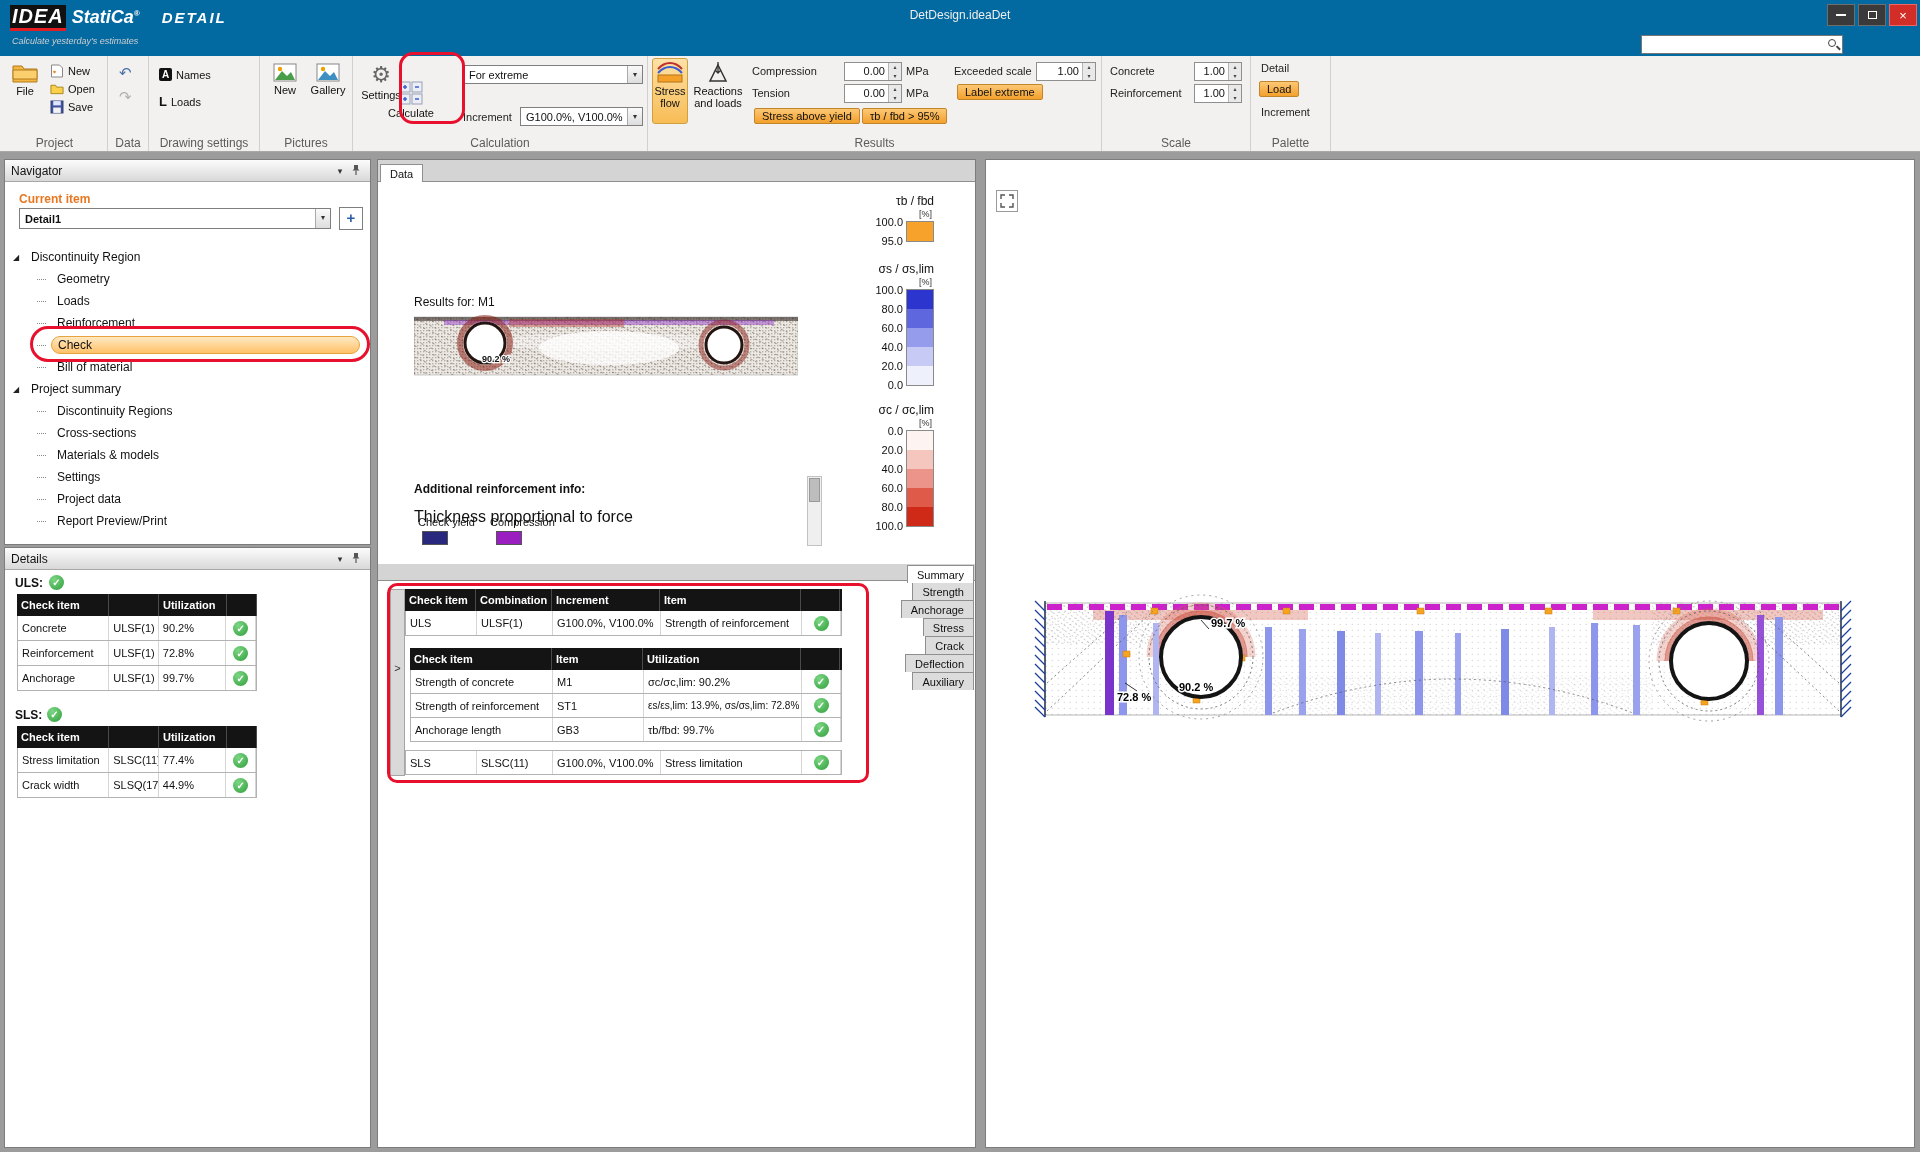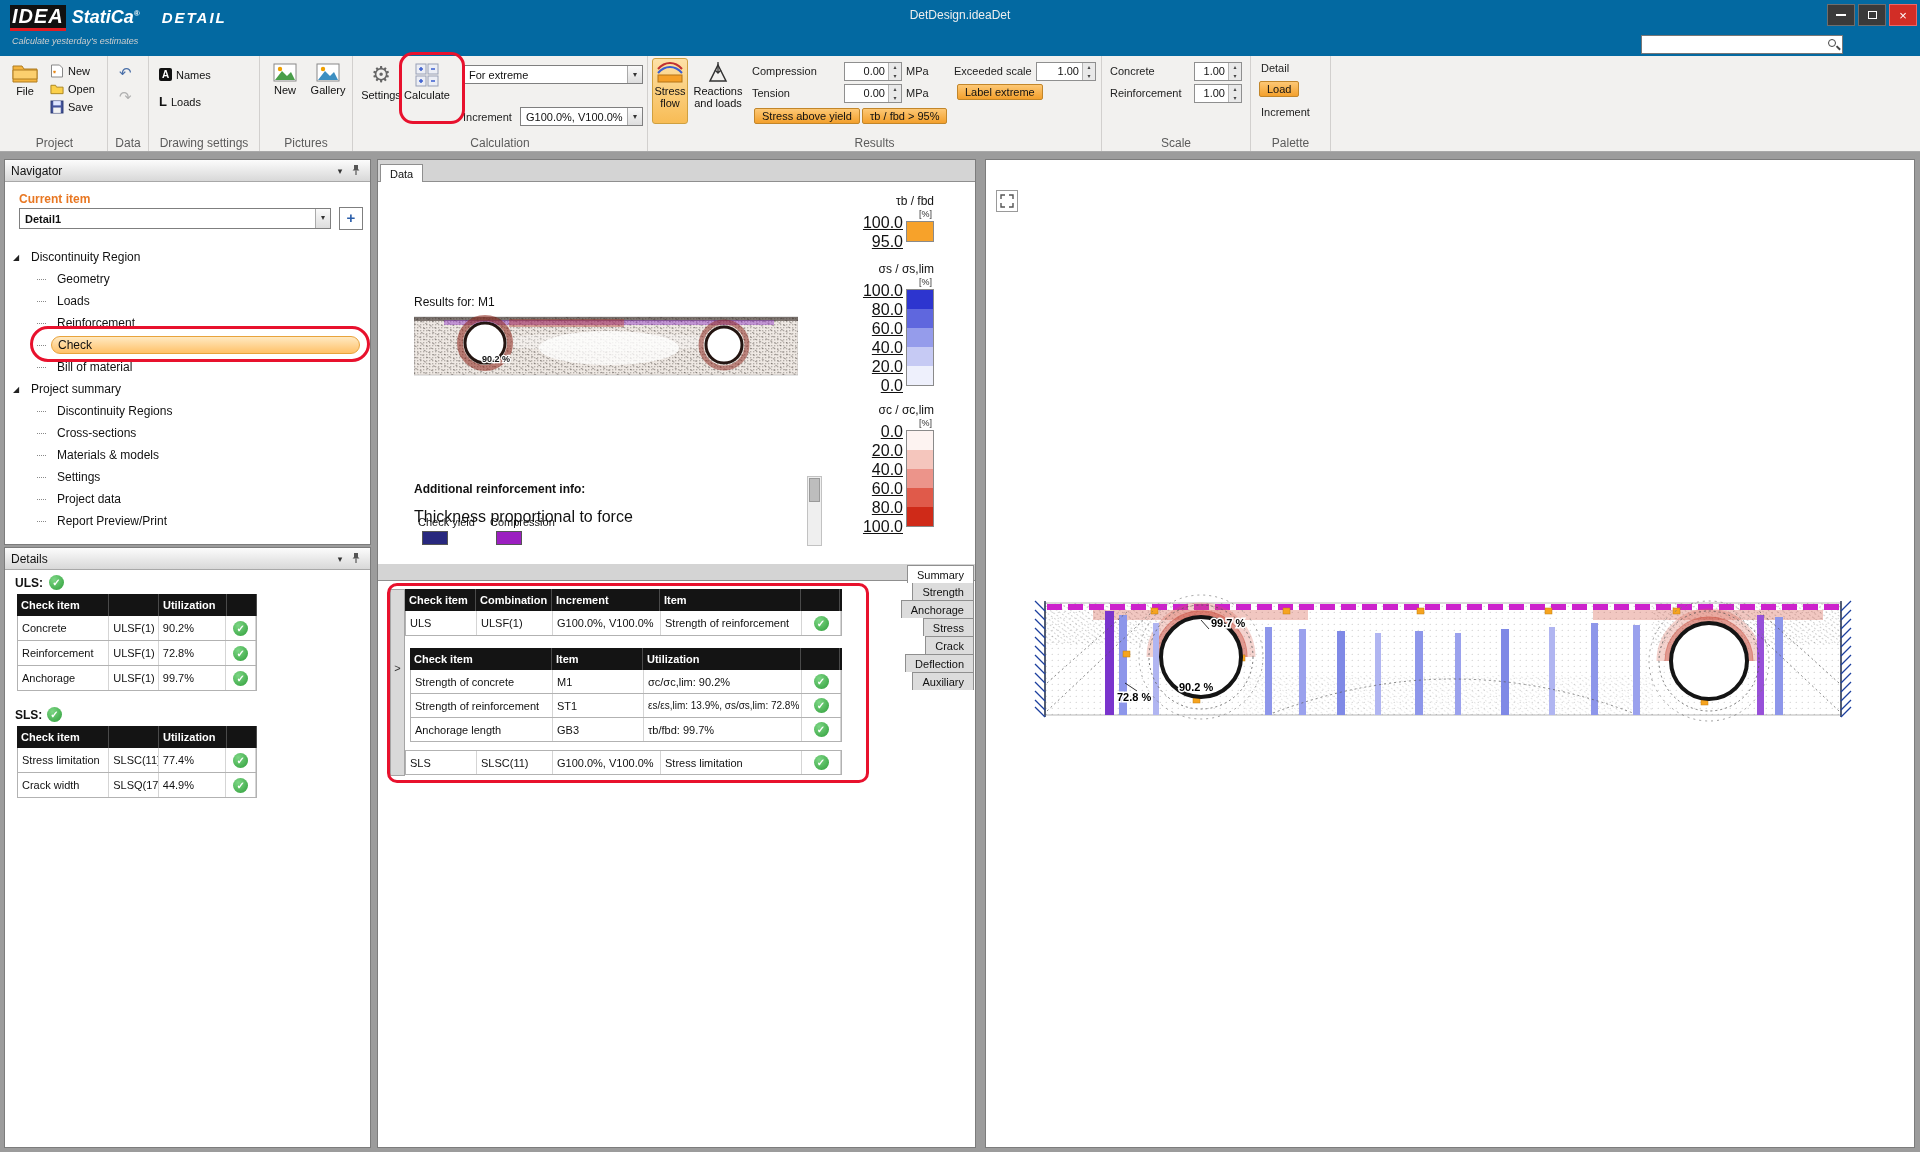--- a/index.html
+++ b/index.html
@@ -72,21 +72,21 @@
   .ic{justify-content:center;}
   .sumtbl{position:absolute;}
   .seclabel{position:absolute;font-weight:bold;font-size:12px;}
 
   
   .legend{position:absolute;width:100px;display:flex;flex-direction:column;align-items:flex-end;}
   .lg-title{font-size:12px;}
   .lg-unit{font-size:9px;color:#333;margin:1px 2px 2px 0;}
   .lg-body{display:flex;}
   .lg-ticks{display:flex;flex-direction:column;margin-right:3px;transform:translateY(-8px);}
-  .lg-ticks div{height:19px;line-height:19px;font-size:16px;text-align:right;text-decoration:underline;}
+  .lg-ticks div{height:19px;line-height:19px;font-size:11px;text-align:right;}
   .lg-cells{display:flex;flex-direction:column;border:1px solid #8a8a8a;height:max-content;}
   .lg-cells div{width:26px;height:19px;}
 
   .swatch{position:absolute;width:26px;height:14px;border:1px solid #555;}
   .mini-scroll{position:absolute;width:15px;background:#efefef;border:1px solid #c2c2c2;}
   .mini-thumb{margin:1px;height:24px;background:#bdbdbd;border:1px solid #9a9a9a;}
 
   .gutter{position:absolute;width:15px;background:#d9d9d9;border:1px solid #a5a5a5;font-size:11px;color:#333;text-align:center;}
   .expandbtn{position:absolute;width:22px;height:22px;background:#fff;border:1px solid #9a9a9a;display:flex;align-items:center;justify-content:center;}
 
@@ -200,21 +200,21 @@
       <span>Gallery</span>
     </div>
     <div class="rg-label">Pictures</div>
   </div>
 
   <div class="rgroup" style="left:353px;width:295px;">
     <div class="rbtn" style="left:8px;top:4px;width:40px;height:62px;">
       <span style="font-size:22px;color:#666;line-height:24px;">⚙</span>
       <span>Settings</span>
     </div>
-    <div class="rbtn" style="left:52px;top:4px;width:44px;height:62px;">
+    <div class="rbtn" style="left:36px;top:4px;width:44px;height:62px;justify-content:flex-end;">
       <svg width="24" height="24" viewBox="0 0 24 24">
         <rect x="1" y="1" width="10" height="10" fill="#eceef5" stroke="#98a0b5"></rect>
           <rect x="13" y="1" width="10" height="10" fill="#eceef5" stroke="#98a0b5"></rect>
           <rect x="1" y="13" width="10" height="10" fill="#eceef5" stroke="#98a0b5"></rect>
           <rect x="13" y="13" width="10" height="10" fill="#eceef5" stroke="#98a0b5"></rect>
         <path d="M4 6 h4 M6 4 v4 M16 6 h4 M4 18 h4 M6 16 v4 M16 18 h4" stroke="#3b5fd0" stroke-width="1.5"></path>
       </svg>
       <span>Calculate</span>
     </div>
     <div class="combo" style="left:110px;top:9px;width:180px;">

